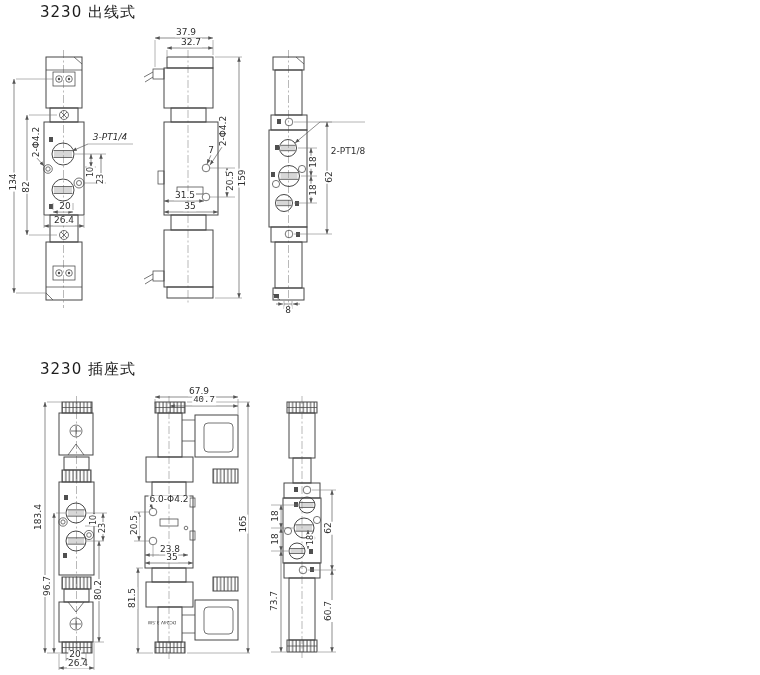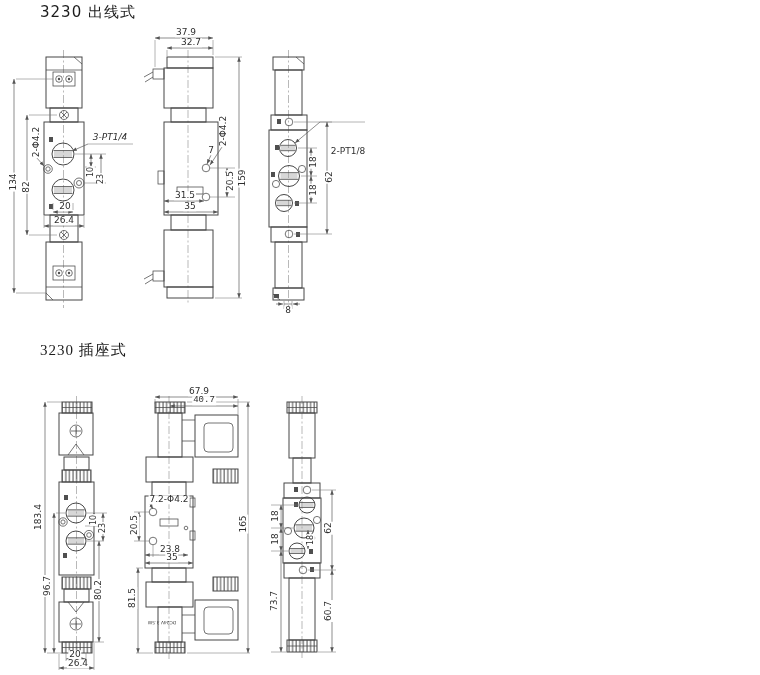--- a/index.html
+++ b/index.html
@@ -333,21 +333,21 @@
     <line class="dl" marker-start="url(#ah)" marker-end="url(#ah)" x1="308" y1="530" x2="308" y2="549"></line>
     <line class="ex" x1="312" y1="490" x2="336" y2="490"></line>
     <line class="ex" x1="308" y1="570" x2="336" y2="570"></line>
     <line class="ex" x1="318" y1="652" x2="336" y2="652"></line>
     <line class="dl" marker-start="url(#ah)" marker-end="url(#ah)" x1="332" y1="490" x2="332" y2="570"></line>
     <line class="dl" marker-start="url(#ah)" marker-end="url(#ah)" x1="332" y1="570" x2="332" y2="652"></line>
   </g>
 </svg>
 
 <div class="t" style="left:40px;top:3px;">3230 出线式</div>
-<div class="t" style="left:40px;top:341px;font-family:Liberation Serif, serif;">3230 插座式</div>
+<div class="t" style="left:40px;top:360px;">3230 插座式</div>
 
 <div class="d v" style="left:14px;top:182px;">134</div>
 <div class="d v" style="left:27px;top:187px;">82</div>
 <div class="d v" style="left:37px;top:142px;">2-Φ4.2</div>
 <div class="d" style="left:110px;top:138px;font-style:italic;">3-PT1/4</div>
 <div class="d v small" style="left:91px;top:172px;">10</div>
 <div class="d v small" style="left:101px;top:179px;">23</div>
 <div class="d" style="left:65px;top:207px;">20</div>
 <div class="d" style="left:64px;top:221px;">26.4</div>
 <div class="d" style="left:186px;top:33px;">37.9</div>
@@ -366,21 +366,21 @@
 
 <div class="d v" style="left:39px;top:517px;">183.4</div>
 <div class="d v" style="left:48px;top:586px;">96.7</div>
 <div class="d v" style="left:99px;top:590px;">80.2</div>
 <div class="d v small" style="left:94px;top:520px;">10</div>
 <div class="d v small" style="left:103px;top:528px;">23</div>
 <div class="d" style="left:75px;top:655px;">20</div>
 <div class="d" style="left:78px;top:664px;">26.4</div>
 <div class="d" style="left:199px;top:392px;">67.9</div>
 <div class="d" style="left:204px;top:401px;font-family:Liberation Mono, monospace;">40.7</div>
-<div class="d" style="left:169px;top:500px;">7.2-Φ4.2</div>
+<div class="d" style="left:169px;top:500px;">6.0-Φ4.2</div>
 <div class="d v" style="left:135px;top:525px;">20.5</div>
 <div class="d" style="left:170px;top:550px;">23.8</div>
 <div class="d" style="left:172px;top:558px;">35</div>
 <div class="d v" style="left:133px;top:598px;">81.5</div>
 <div class="d v" style="left:244px;top:524px;">165</div>
 <div class="d r180" style="left:162px;top:622px;">DC24V 3.5W</div>
 <div class="d v" style="left:276px;top:516px;">18</div>
 <div class="d v" style="left:276px;top:539px;">18</div>
 <div class="d v small" style="left:311px;top:540px;">18</div>
 <div class="d v" style="left:329px;top:528px;">62</div>

